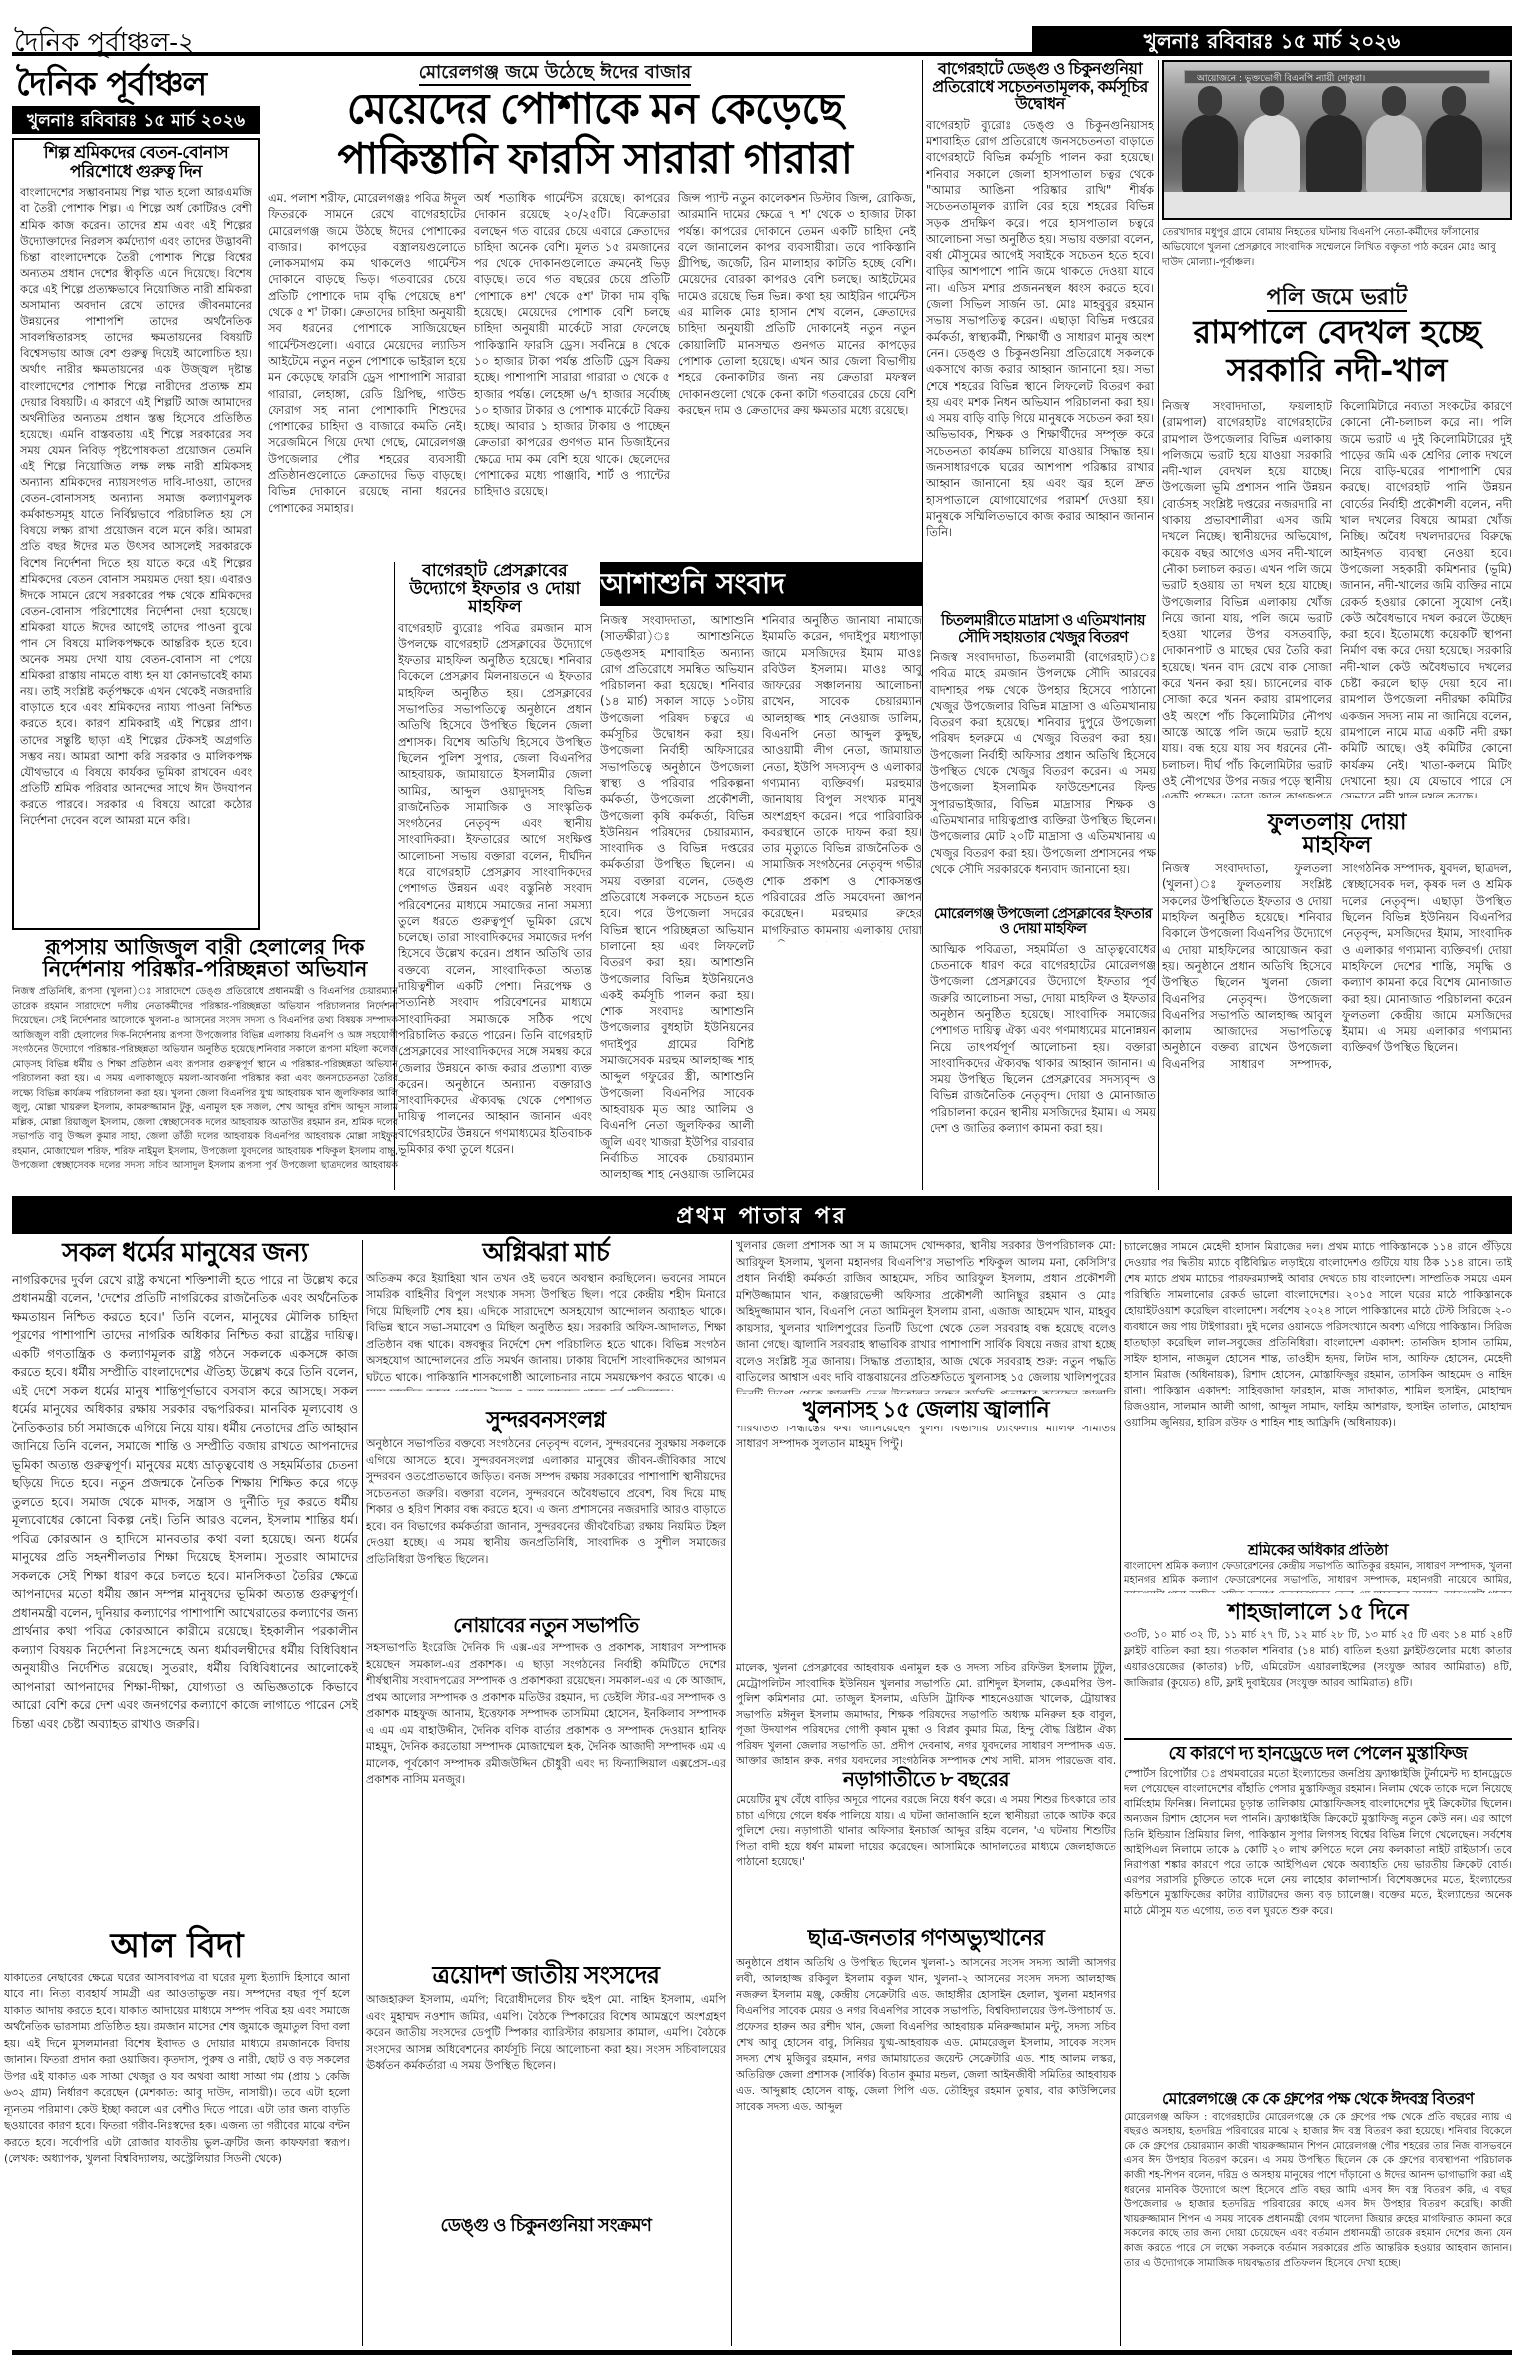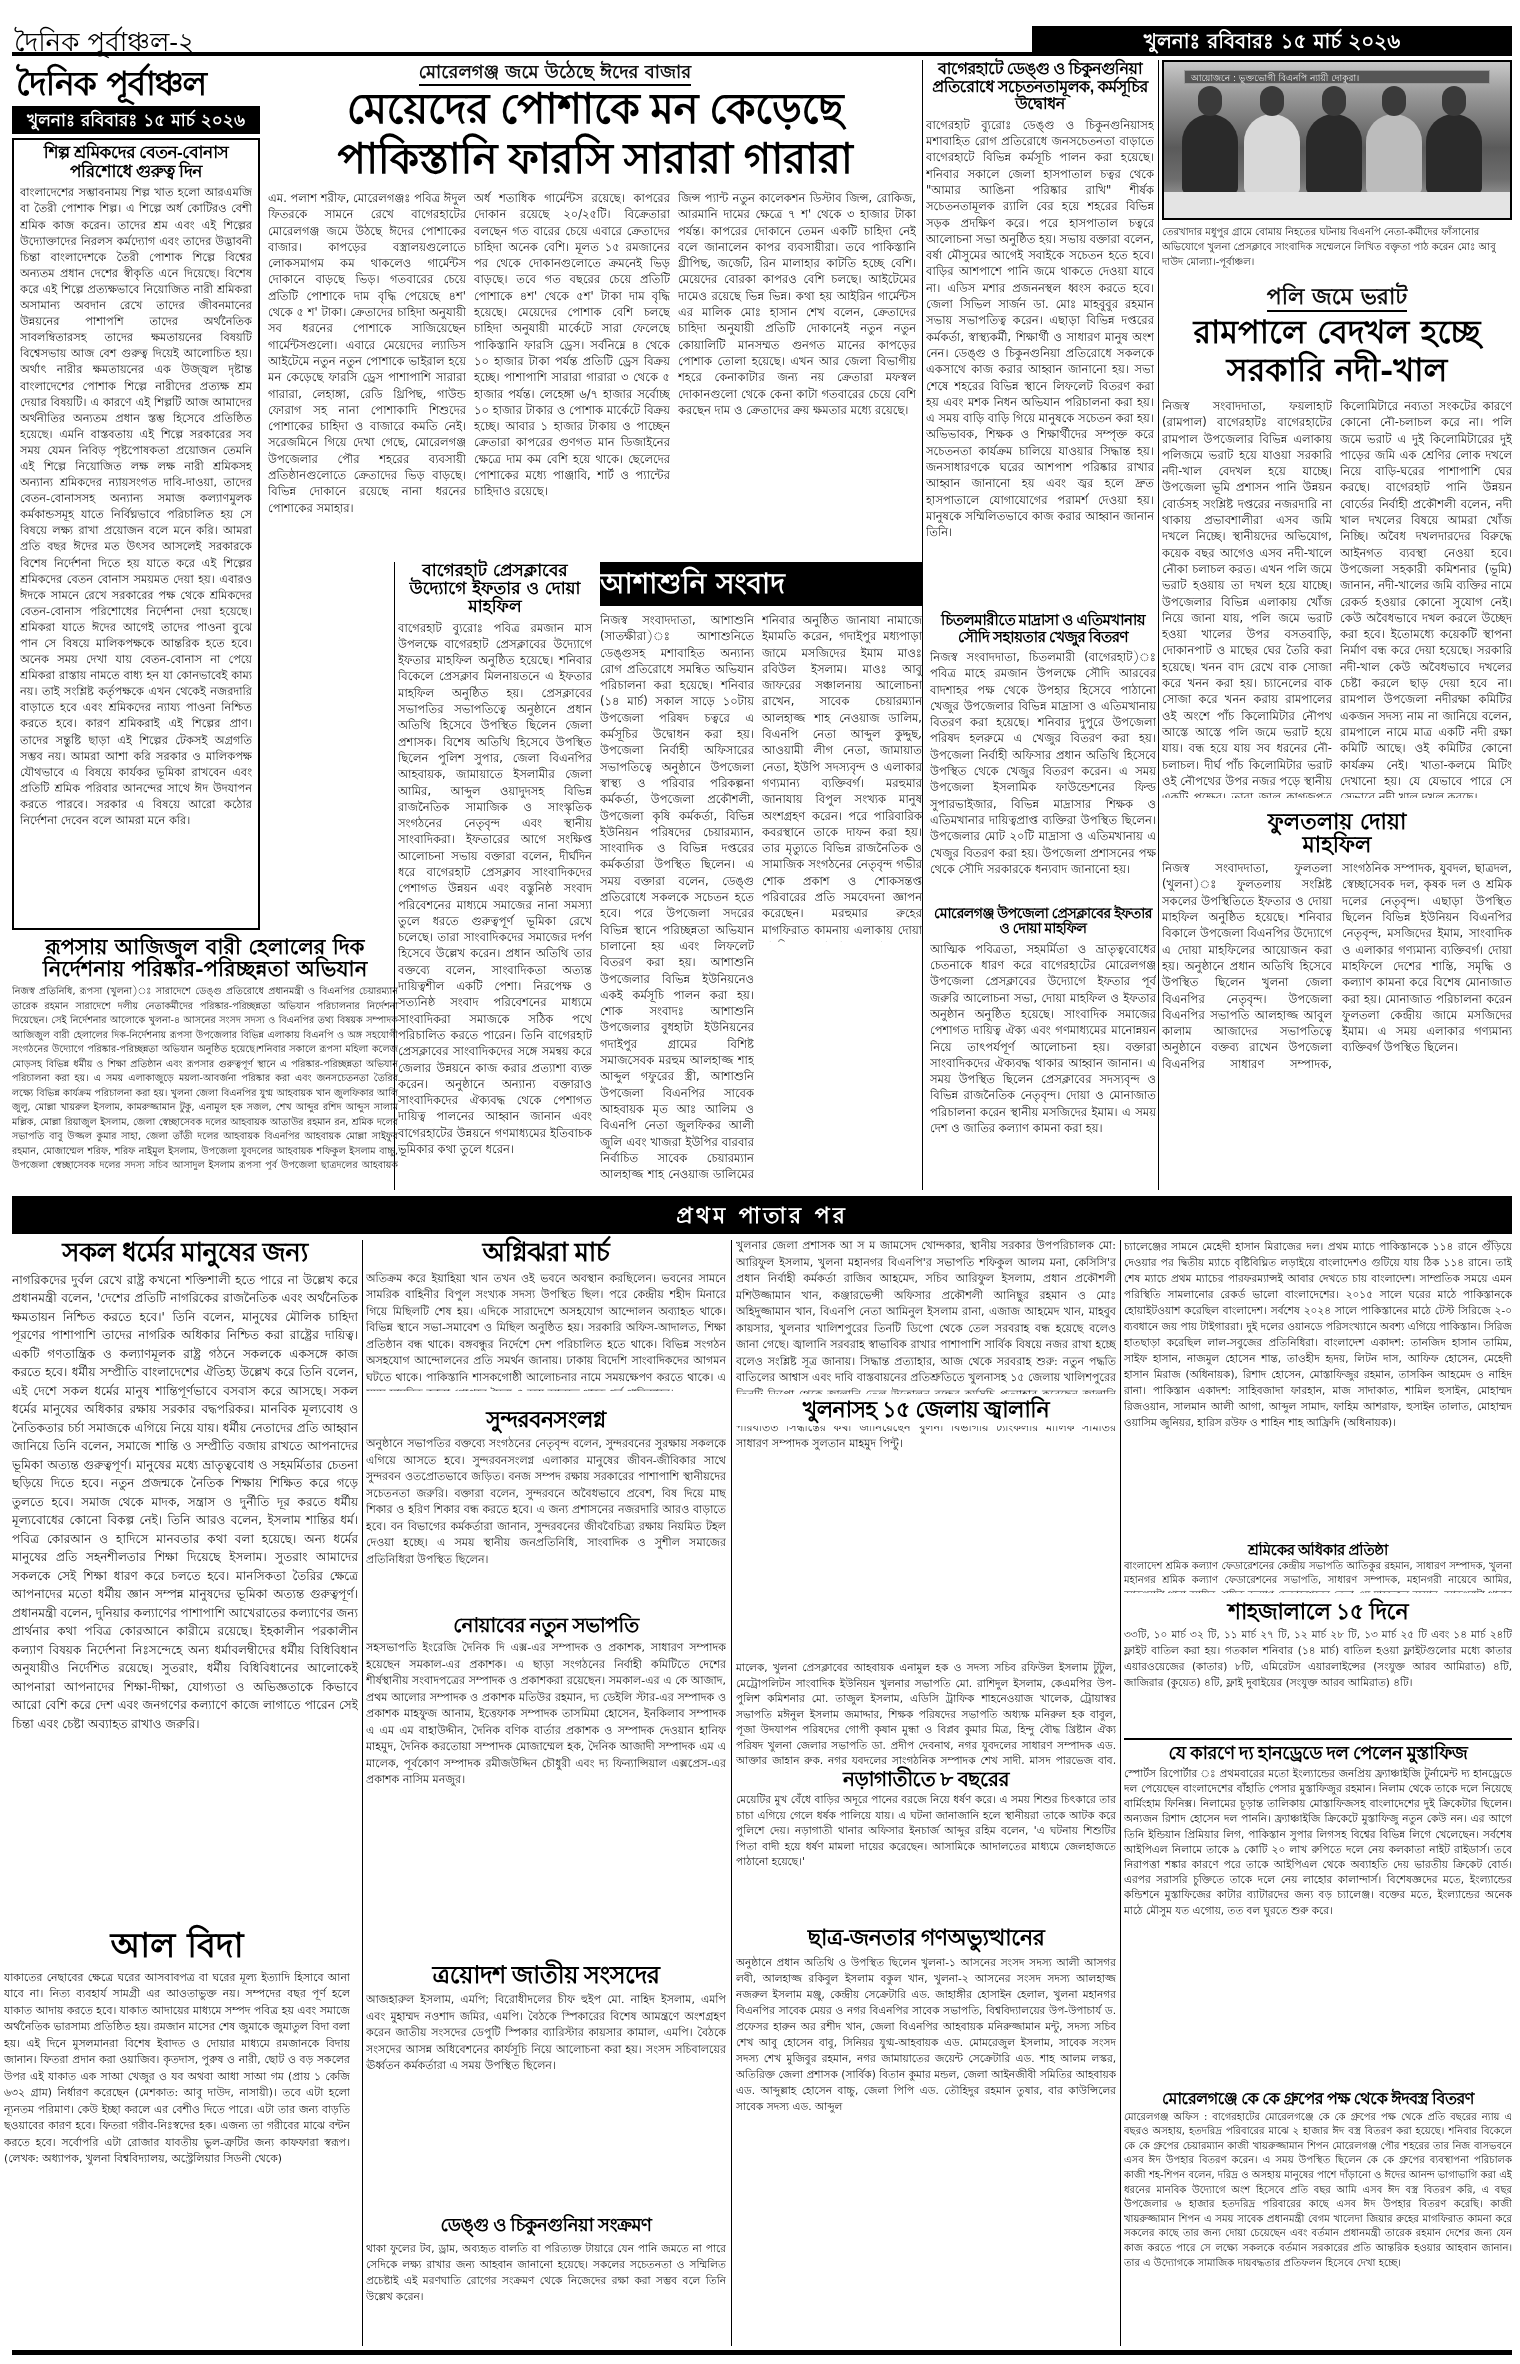--- a/index.html
+++ b/index.html
@@ -9,21 +9,21 @@
   .body-text { font-size: 11.5px; line-height: 16.3px; text-align: justify; color: #1a1a1a; overflow: hidden; }
   .body-sm { font-size: 10.5px; line-height: 15.2px; text-align: justify; color: #1a1a1a; overflow: hidden; }
   .hl { font-family: "DejaVu Serif", serif; font-weight: bold; text-align: center; color: #000; line-height: 1.05; }
   .hl-cond { font-family: "Liberation Sans", sans-serif; font-weight: bold; text-align: center; color: #000; line-height: 1.1; letter-spacing: -0.5px; }
   .rule-h { background: #000; height: 3px; }
   .rule-v { background: #000; width: 1px; }
   .blackbar { background: #000; color: #fff; }
   .boxed { border: 2px solid #000; }
   .underline { border-bottom: 2px solid #000; display: inline-block; }
   .photo { background: linear-gradient(180deg, #c9c9c9 0%, #9a9a9a 20%, #5a5a5a 55%, #6d6d6d 75%, #bdbdbd 100%); border: 2px solid #000; overflow: hidden; }
-  .banner { position: absolute; top: 8px; left: 20px; right: 20px; height: 14px; background: #555; color: #eee; font-size: 9px; line-height: 14px; padding-left: 6px; border: 1px solid #999; }
+  .banner { position: absolute; top: 8px; left: 20px; right: 20px; height: 14px; background: #555; color: #eee; font-size: 9px; line-height: 14px; padding-left: 12px; border: 1px solid #999; }
   .person { position: absolute; bottom: 24px; width: 56px; height: 80px; border-radius: 28px 28px 6px 6px; background: #2a2a2a; }
   .person .head { position: absolute; top: -28px; left: 16px; width: 24px; height: 30px; border-radius: 12px; background: #3a3a3a; }
   .table-top { position: absolute; bottom: 0; left: 0; right: 0; height: 26px; background: #e4e4e4; }
 </style>
 </head>
 <body>
 
 <div class="abs" style="left:14px;top:22px;font-family:'DejaVu Serif',serif;font-size:26px;color:#000;">দৈনিক পূর্বাঞ্চল-২</div>
 <div class="abs rule-h" style="left:12px;top:52px;width:1500px;height:4px;"></div>
 <div class="abs blackbar" style="left:1032px;top:26px;width:480px;height:30px;">
@@ -140,21 +140,20 @@
 <div class="abs" style="left:366px;top:1614px;width:360px;height:320px;">
   <div class="hl-cond" style="font-size:20px;margin-bottom:4px;">নোয়াবের নতুন সভাপতি</div>
   <div class="body-sm" style="height:282px;font-size:11px;line-height:16.5px;">সহসভাপতি ইংরেজি দৈনিক দি এক্স-এর সম্পাদক ও প্রকাশক, সাধারণ সম্পাদক হয়েছেন সমকাল-এর প্রকাশক। এ ছাড়া সংগঠনের নির্বাহী কমিটিতে দেশের শীর্ষস্থানীয় সংবাদপত্রের সম্পাদক ও প্রকাশকরা রয়েছেন। সমকাল-এর এ কে আজাদ, প্রথম আলোর সম্পাদক ও প্রকাশক মতিউর রহমান, দ্য ডেইলি স্টার-এর সম্পাদক ও প্রকাশক মাহফুজ আনাম, ইত্তেফাক সম্পাদক তাসমিমা হোসেন, ইনকিলাব সম্পাদক এ এম এম বাহাউদ্দীন, দৈনিক বণিক বার্তার প্রকাশক ও সম্পাদক দেওয়ান হানিফ মাহমুদ, দৈনিক করতোয়া সম্পাদক মোজাম্মেল হক, দৈনিক আজাদী সম্পাদক এম এ মালেক, পূর্বকোণ সম্পাদক রমীজউদ্দিন চৌধুরী এবং দ্য ফিন্যান্সিয়াল এক্সপ্রেস-এর প্রকাশক নাসিম মনজুর।</div>
 </div>
 <div class="abs" style="left:366px;top:1962px;width:360px;height:190px;">
   <div class="hl-cond" style="font-size:24px;margin-bottom:4px;">ত্রয়োদশ জাতীয় সংসদের</div>
   <div class="body-sm" style="height:150px;font-size:11px;line-height:16.5px;">আজহারুল ইসলাম, এমপি; বিরোধীদলের চীফ হুইপ মো. নাহিদ ইসলাম, এমপি এবং মুহাম্মদ নওশাদ জমির, এমপি। বৈঠকে স্পিকারের বিশেষ আমন্ত্রণে অংশগ্রহণ করেন জাতীয় সংসদের ডেপুটি স্পিকার ব্যারিস্টার কায়সার কামাল, এমপি। বৈঠকে সংসদের আসন্ন অধিবেশনের কার্যসূচি নিয়ে আলোচনা করা হয়। সংসদ সচিবালয়ের ঊর্ধ্বতন কর্মকর্তারা এ সময় উপস্থিত ছিলেন।</div>
 </div>
 <div class="abs" style="left:366px;top:2216px;width:360px;height:130px;">
   <div class="hl-cond" style="font-size:18px;margin-bottom:4px;">ডেঙ্গু ও চিকুনগুনিয়া সংক্রমণ</div>
-  <div class="body-sm" style="height:96px;font-size:10.5px;line-height:16px;">থাকা ফুলের টব, ড্রাম, অব্যহৃত বালতি বা পরিত্যক্ত টায়ারে যেন পানি জমতে না পারে সেদিকে লক্ষ্য রাখার জন্য আহবান জানানো হয়েছে। সকলের সচেতনতা ও সম্মিলিত প্রচেষ্টাই এই মরণঘাতি রোগের সংক্রমণ থেকে নিজেদের রক্ষা করা সম্ভব বলে তিনি উল্লেখ করেন।</div>
 </div>
 
 <div class="abs body-sm" style="left:736px;top:1238px;width:380px;height:420px;font-size:11px;line-height:16.5px;">খুলনার জেলা প্রশাসক আ স ম জামসেদ খোন্দকার, স্থানীয় সরকার উপপরিচালক মো: আরিফুল ইসলাম, খুলনা মহানগর বিএনপি'র সভাপতি শফিকুল আলম মনা, কেসিসি'র প্রধান নির্বাহী কর্মকর্তা রাজিব আহমেদ, সচিব আরিফুল ইসলাম, প্রধান প্রকৌশলী মশিউজ্জামান খান, কঞ্জারভেন্সী অফিসার প্রকৌশলী আনিছুর রহমান ও মোঃ অহিদুজ্জামান খান, বিএনপি নেতা আমিনুল ইসলাম রানা, এজাজ আহমেদ খান, মাহবুব কায়সার, খুলনার খালিশপুরের তিনটি ডিপো থেকে তেল সরবরাহ বন্ধ হয়েছে বলেও জানা গেছে। জ্বালানি সরবরাহ স্বাভাবিক রাখার পাশাপাশি সার্বিক বিষয়ে নজর রাখা হচ্ছে বলেও সংশ্লিষ্ট সূত্র জানায়। সিদ্ধান্ত প্রত্যাহার, আজ থেকে সরবরাহ শুরু: নতুন পদ্ধতি বাতিলের আশ্বাস এবং দাবি বাস্তবায়নের প্রতিশ্রুতিতে খুলনাসহ ১৫ জেলায় খালিশপুরের তিনটি ডিপো থেকে জ্বালানি তেল উত্তোলন বন্ধের কর্মসূচি প্রত্যাহার করেছেন জ্বালানি তেল পরিবেশক ব্যবসায়ীরা। আজ সকাল ৮টা থেকে তারা এ কর্মসূচি প্রত্যাহার করবেন। পরিবর্তিত সিদ্ধান্তের কথা জানিয়েছেন খুলনা বিভাগীয় ট্যাংকলরি মালিক সমিতির সাধারণ সম্পাদক সুলতান মাহমুদ পিন্টু।</div>
 <div class="abs hl-cond" style="left:736px;top:1394px;width:380px;font-size:22px;background:#fff;padding:4px 0;">খুলনাসহ ১৫ জেলায় জ্বালানি</div>
 <div class="abs" style="left:736px;top:1926px;width:380px;height:420px;">
   <div class="hl-cond" style="font-size:22px;margin-bottom:4px;">ছাত্র-জনতার গণঅভ্যুত্থানের</div>
   <div class="body-sm" style="height:385px;font-size:10.5px;line-height:16px;">অনুষ্ঠানে প্রধান অতিথি ও উপস্থিত ছিলেন খুলনা-১ আসনের সংসদ সদস্য আলী আসগর লবী, আলহাজ্জ রকিবুল ইসলাম বকুল খান, খুলনা-২ আসনের সংসদ সদস্য আলহাজ্জ নজরুল ইসলাম মঞ্জু, কেন্দ্রীয় সেক্রেটারি এড. জাহাঙ্গীর হোসাইন হেলাল, খুলনা মহানগর বিএনপির সাবেক মেয়র ও নগর বিএনপির সাবেক সভাপতি, বিশ্ববিদ্যালয়ের উপ-উপাচার্য ড. প্রফেসর হারুন অর রশীদ খান, জেলা বিএনপির আহবায়ক মনিরুজ্জামান মন্টু, সদস্য সচিব শেখ আবু হোসেন বাবু, সিনিয়র যুগ্ম-আহবায়ক এড. মোমরেজুল ইসলাম, সাবেক সংসদ সদস্য শেখ মুজিবুর রহমান, নগর জামায়াতের জয়েন্ট সেক্রেটারি এড. শাহ আলম লস্কর, অতিরিক্ত জেলা প্রশাসক (সার্বিক) বিতান কুমার মন্ডল, জেলা আইনজীবী সমিতির আহবায়ক এড. আব্দুল্লাহ হোসেন বাচ্চু, জেলা পিপি এড. তৌহিদুর রহমান তুষার, বার কাউন্সিলের সাবেক সদস্য এড. আব্দুল</div>
 </div>
 
 <div class="abs body-sm" style="left:1124px;top:1238px;width:0;height:0;">মালেক, খুলনা প্রেসক্লাবের আহবায়ক এনামুল হক ও সদস্য সচিব রফিউল ইসলাম টুটুল, মেট্রোপলিটন সাংবাদিক ইউনিয়ন খুলনার সভাপতি মো. রাশিদুল ইসলাম, কেএমপির উপ-পুলিশ কমিশনার মো. তাজুল ইসলাম, এডিসি ট্রাফিক শাহনেওয়াজ খালেক, ট্রোয়াস্বর সভাপতি মঈনুল ইসলাম জমাদ্দার, শিক্ষক পরিষদের সভাপতি অধ্যক্ষ মনিরুল হক বাবুল, পূজা উদযাপন পরিষদের গোপী কৃষান মুন্ধা ও বিপ্লব কুমার মিত্র, হিন্দু বৌদ্ধ খ্রিষ্টান ঐক্য পরিষদ খুলনা জেলার সভাপতি ডা. প্রদীপ দেবনাথ, নগর যুবদলের সাধারণ সম্পাদক এড. আক্তার জাহান রুকু, নগর যুবদলের সাংগঠনিক সম্পাদক শেখ সাদী, মাসুদ পারভেজ বাবু, হাসানুর রশীদ মিরাজ, বিএনপি নেতা ফকরুল আলম, আশরাফ খান সাচ্চু, ফুলতলা উপজেলার সাবেক ভাইস-চেয়ারম্যান মোশারফ হোসেন, গণঅধিকার পরিষদের মো. বেলাল হোসাইন, মোহাম্মদ ফাইজুল্লাহ ও ফরিদ আহমেদ পাঠান, ইফতারের আগে দেশ ও জাতির কল্যাণ কামনায় বিশেষ মোনাজাত করা হয়।</div>

